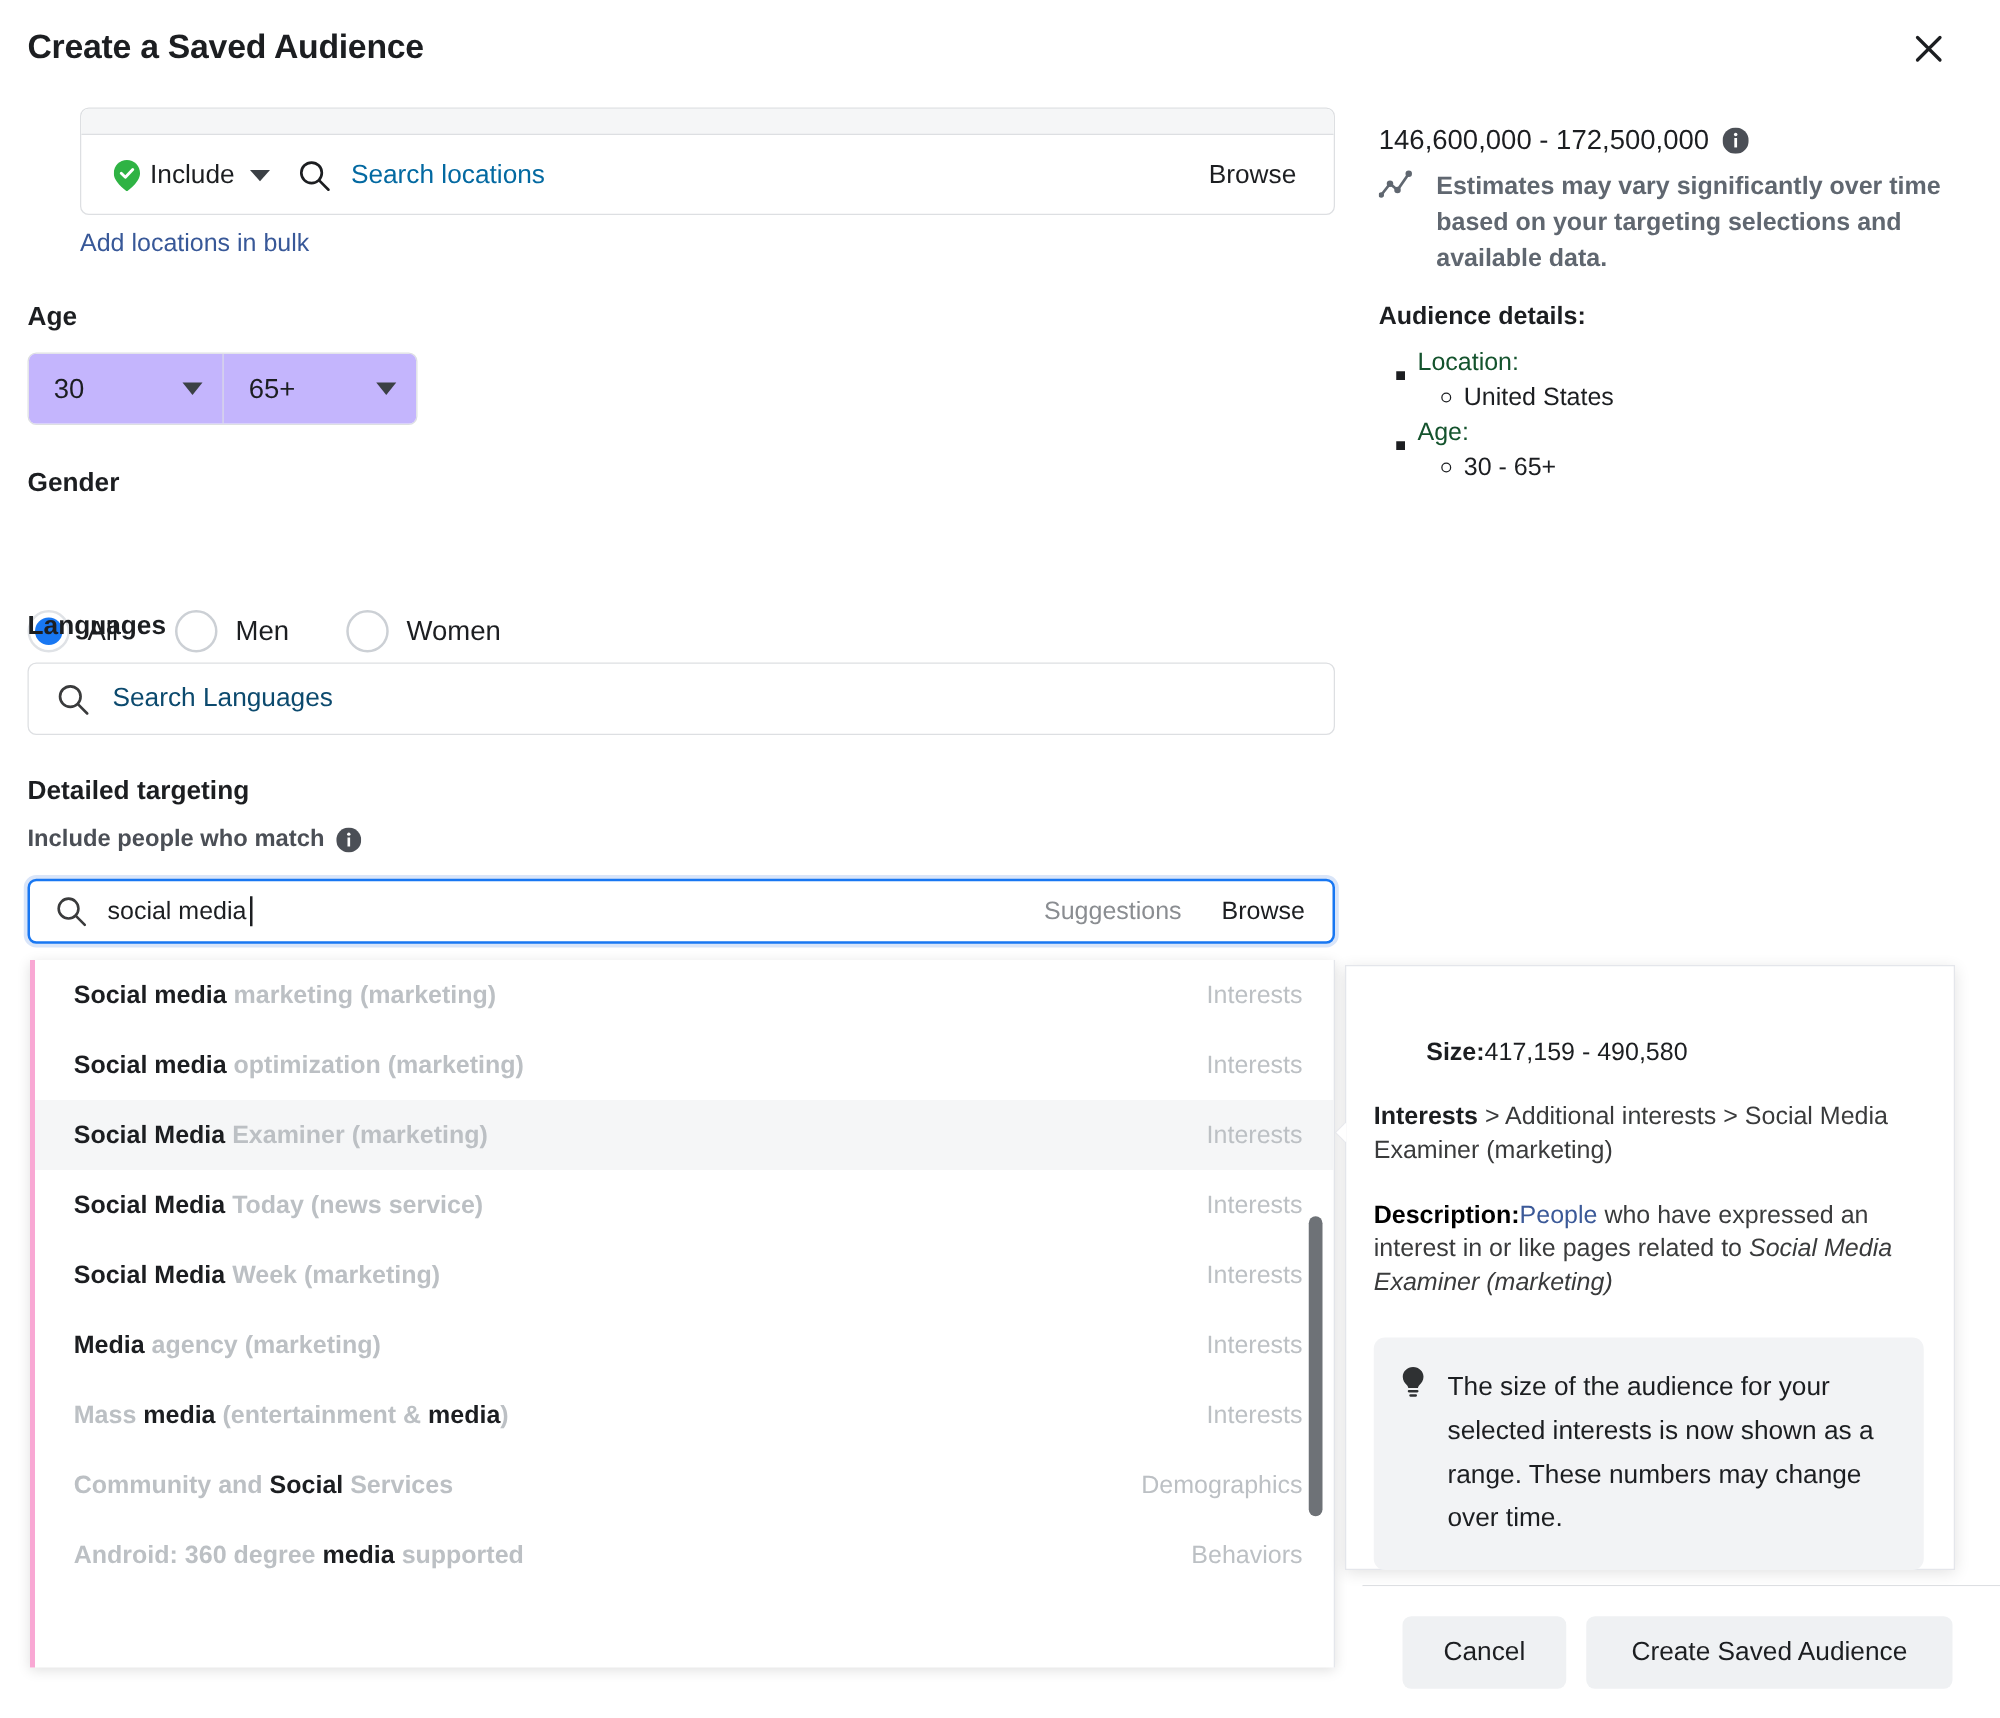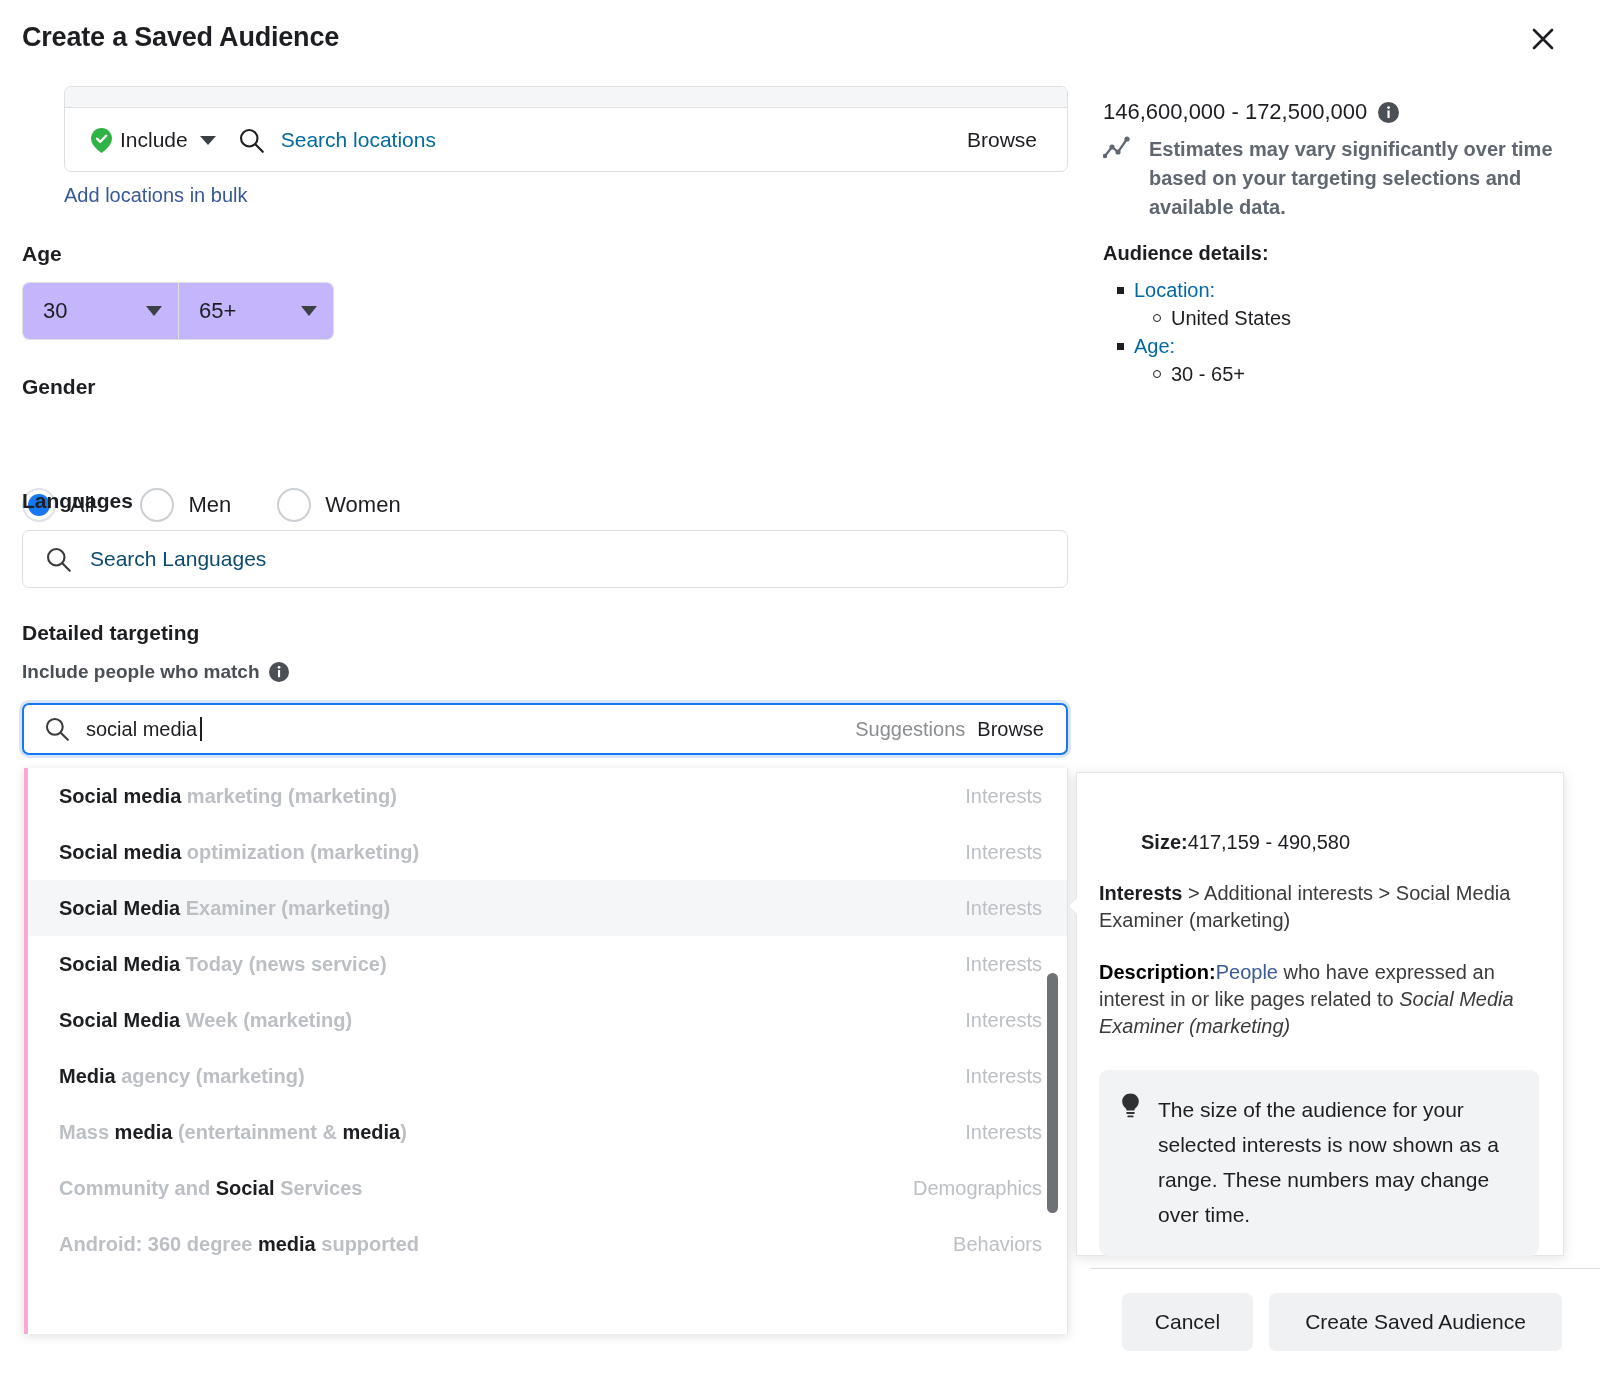--- a/index.html
+++ b/index.html
@@ -136,21 +136,21 @@
     display:flex; align-items:center; cursor: text;
   }
   .dt-search .s-icon { margin-left: 20px; }
   .dt-text {
     font-size: 20px; color: #1c1e21; margin-left: 16px; flex:1;
     display:flex; align-items:center;
   }
   .caret-bar {
     display:inline-block; width: 2px; height: 24px; background:#1c1e21; margin-left: 3px;
   }
-  .dt-suggestions { font-size: 20px; color:#8a8d91; margin-right: 12px; cursor:pointer; }
+  .dt-suggestions { font-size: 20px; color:#8a8d91; margin-right: 32px; cursor:pointer; }
   .dt-browse { font-size: 20px; color:#1c1e21; margin-right: 22px; cursor:pointer; }
 
   
   .dropdown {
     position: absolute; left: 24px; top: 690px; width: 1044px; height: 566px;
     background: #fff;
     border-left: 4px solid #f9a8d4;
     border-right: 1px solid #e4e6eb;
     box-shadow: 0 2px 10px rgba(0,0,0,0.13);
     overflow: hidden;
@@ -188,22 +188,22 @@
   }
   .est-note .txt {
     font-size: 20px; font-weight: 700; color:#606770; line-height: 29px;
   }
   .aud-details-hdr {
     position: absolute; left: 13px; top: 164px;
     font-size: 20px; font-weight: 700; color:#1c1e21;
   }
   .aud-list { position:absolute; left: 13px; top: 198px; width: 470px; }
   .aud-l1 {
-    display:flex; align-items:flex-start; gap:10px;
-    font-size: 20px; color:#0369a1; margin-left: 14px; line-height: 28px;
+    display:flex; align-items:flex-end; gap:10px;
+    font-size: 20px; color:#14532d; margin-left: 14px; line-height: 28px;
   }
   .aud-l1 .sq { width:7px;height:7px;background:#1c1e21; margin-top:11px; flex:none;}
   .aud-l2 {
     display:flex; align-items:flex-start; gap:10px;
     font-size: 20px; color:#1c1e21; margin-left: 50px; line-height: 28px;
   }
   .aud-l2 .ci {
     width:8px;height:8px;border:1.5px solid #1c1e21;border-radius:50%;
     margin-top:10px; flex:none;
   }

